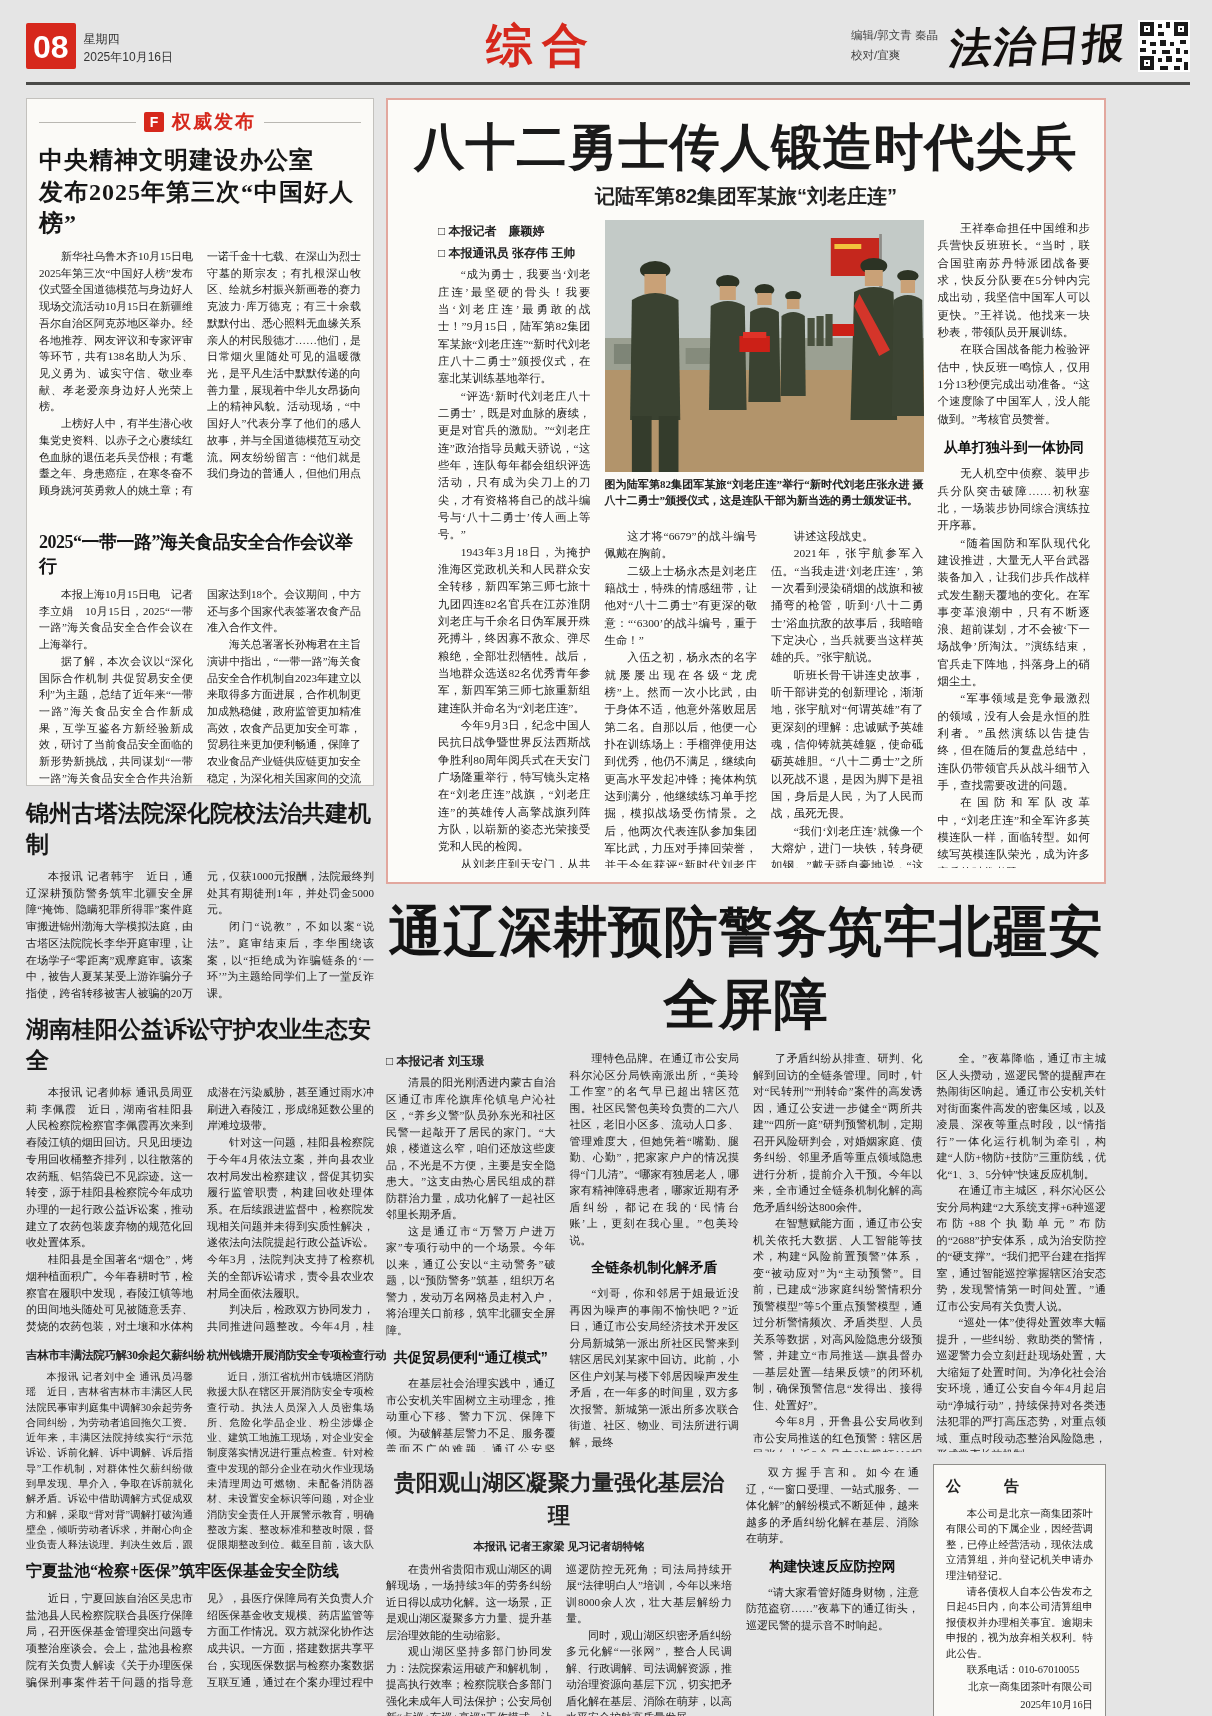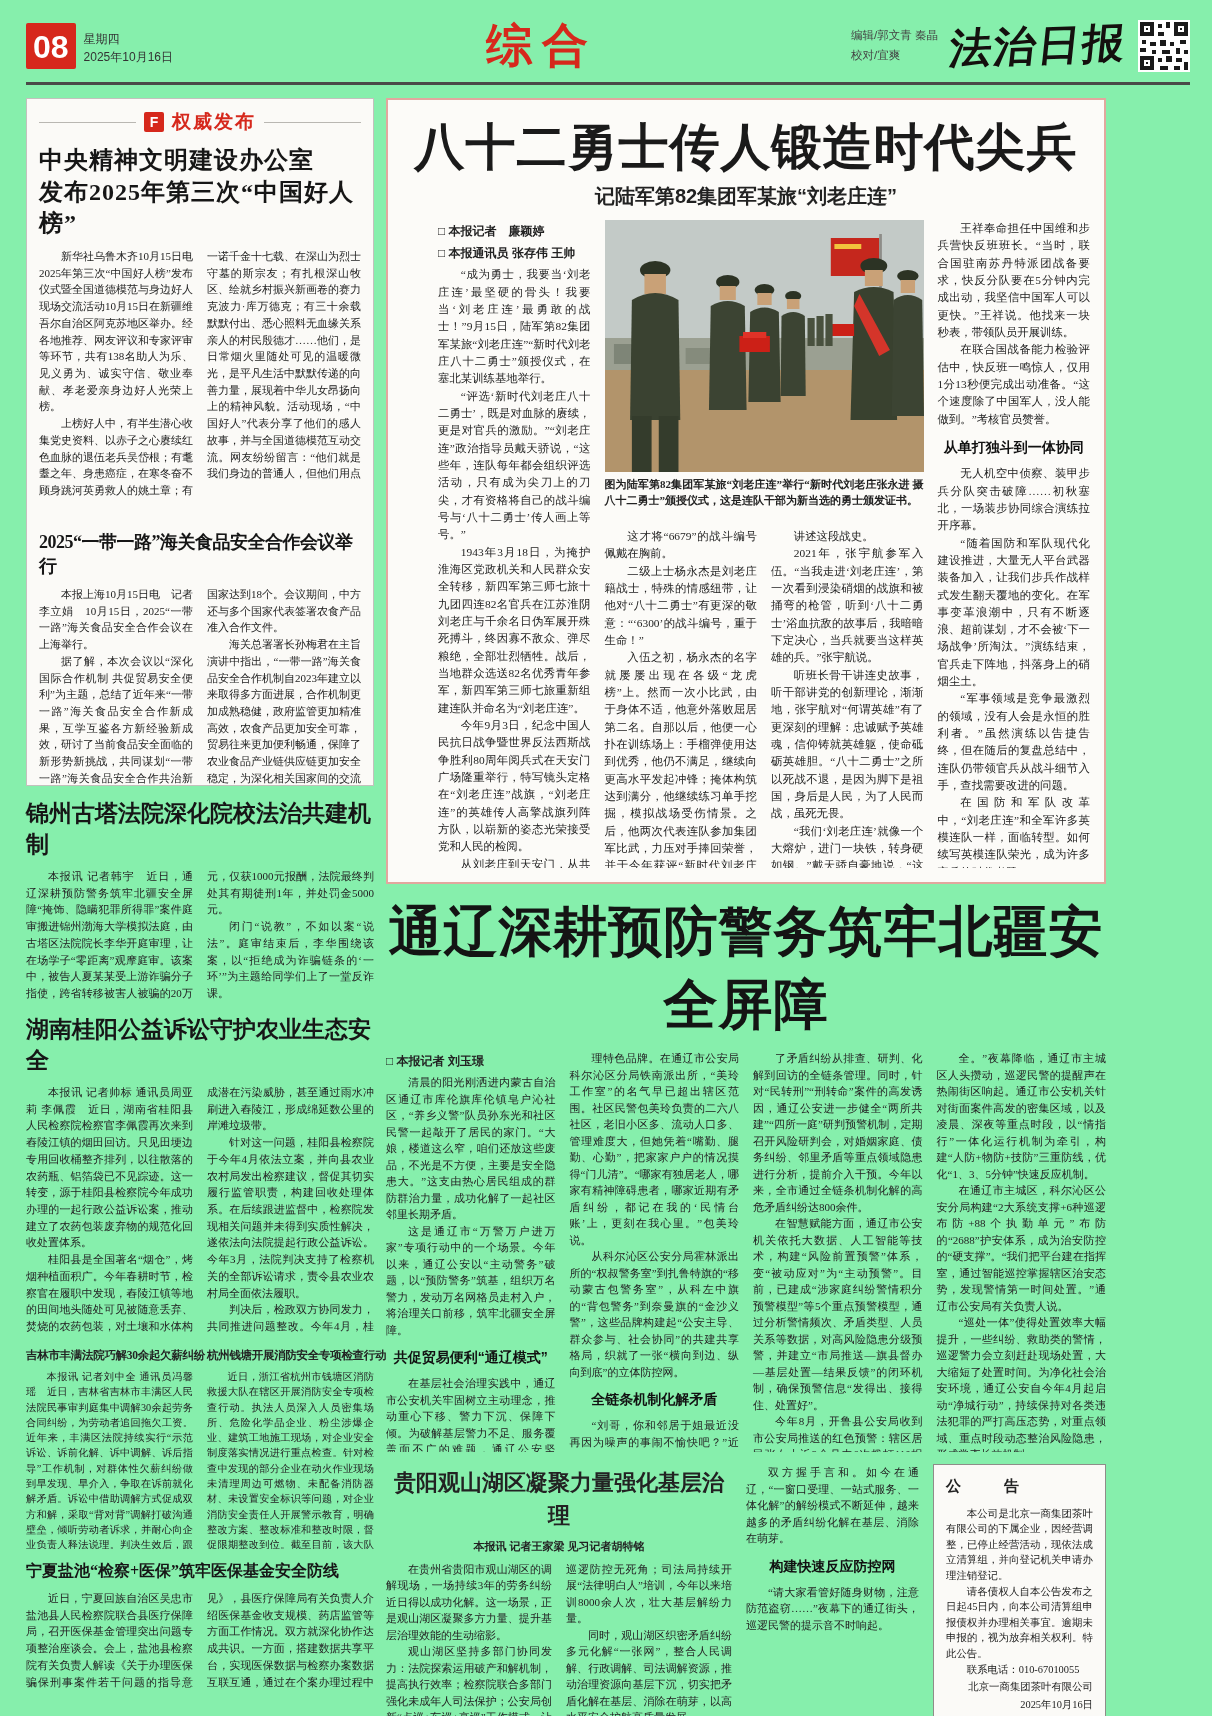--- a/index.html
+++ b/index.html
@@ -1,16 +1,16 @@
 <!DOCTYPE html>
 <html><head>
 <meta charset="utf-8">
 <style>
   html,body{margin:0;padding:0;overflow:hidden;}
-  .page{position:relative;width:1212px;height:1716px;background:#86efac;font-family:"Liberation Serif","DejaVu Serif",serif;color:#222;overflow:hidden;}
+  .page{position:relative;width:1212px;height:1716px;background:#e5e5e5;font-family:"Liberation Serif","DejaVu Serif",serif;color:#222;overflow:hidden;}
   
   .masthead{position:absolute;top:16px;left:26px;right:22px;height:60px;display:flex;align-items:center;justify-content:space-between;}
   .mh-left{display:flex;align-items:flex-end;gap:8px;}
   .page-num{background:#d6281c;color:#fff;font-family:"Liberation Sans",sans-serif;font-weight:bold;font-size:32px;line-height:1;padding:8px 7px 6px;border-radius:2px;}
   .date-block{font-family:"Liberation Sans",sans-serif;font-size:12px;color:#333;line-height:1.55;padding-bottom:2px;}
   .section-name{color:#d6281c;font-family:"Liberation Sans",sans-serif;font-weight:900;font-size:46px;letter-spacing:10px;margin-left:60px;}
   .mh-right{display:flex;align-items:center;gap:12px;}
   .editors{font-family:"Liberation Sans",sans-serif;font-size:11.5px;color:#444;line-height:1.7;text-align:left;}
   .paper-name{font-size:42px;font-weight:900;color:#14100e;transform:skewX(-8deg) rotate(-2deg);letter-spacing:2px;font-family:"DejaVu Serif",serif;}
   .qr{width:52px;height:52px;}
@@ -327,21 +327,20 @@
                 <p>这是通辽市“万警万户进万家”专项行动中的一个场景。今年以来，通辽公安以“主动警务”破题，以“预防警务”筑基，组织万名警力，发动万名网格员走村入户，将治理关口前移，筑牢北疆安全屏障。</p>
               </div>
             <h3 class="subhead">共促贸易便利“通辽模式”</h3>
             <div class="paras">
                 <p>在基层社会治理实践中，通辽市公安机关牢固树立主动理念，推动重心下移、警力下沉、保障下倾。为破解基层警力不足、服务覆盖面不广的难题，通辽公安坚持“警力下沉、保障前倾”，抽调30%机关警力充实社区警务、巡逻防控等一线岗位。同时，推动市县两级公安机关主要负责人落实“一岗双责”，深入一线督导指挥，确保治理力量向基层倾斜。</p>
               </div>
           </div>
           <div>
             <div class="paras">
                 <p>理特色品牌。在通辽市公安局科尔沁区分局铁南派出所，“美玲工作室”的名气早已超出辖区范围。社区民警包美玲负责的二六八社区，老旧小区多、流动人口多、管理难度大，但她凭着“嘴勤、腿勤、心勤”，把家家户户的情况摸得“门儿清”。“哪家有独居老人，哪家有精神障碍患者，哪家近期有矛盾纠纷，都记在我的‘民情台账’上，更刻在我心里。”包美玲说。</p>
-                <p>从科尔沁区公安分局霍林派出所的“权叔警务室”到扎鲁特旗的“移动蒙古包警务室”，从科左中旗的“背包警务”到奈曼旗的“金沙义警”，这些品牌构建起“公安主导、群众参与、社会协同”的共建共享格局，织就了一张“横向到边、纵向到底”的立体防控网。</p>
               </div>
             <h3 class="subhead">全链条机制化解矛盾</h3>
             <div class="paras">
                 <p>“刘哥，你和邻居于姐最近没再因为噪声的事闹不愉快吧？”近日，通辽市公安局经济技术开发区分局新城第一派出所社区民警来到辖区居民刘某家中回访。此前，小区住户刘某与楼下邻居因噪声发生矛盾，在一年多的时间里，双方多次报警。新城第一派出所多次联合街道、社区、物业、司法所进行调解，最终</p>
               </div>
           </div>
           <div>
             <div class="paras">
                 <p>了矛盾纠纷从排查、研判、化解到回访的全链条管理。同时，针对“民转刑”“刑转命”案件的高发诱因，通辽公安进一步健全“两所共建”“四所一庭”研判预警机制，定期召开风险研判会，对婚姻家庭、债务纠纷、邻里矛盾等重点领域隐患进行分析，提前介入干预。今年以来，全市通过全链条机制化解的高危矛盾纠纷达800余件。</p>
                 <p>在智慧赋能方面，通辽市公安机关依托大数据、人工智能等技术，构建“风险前置预警”体系，变“被动应对”为“主动预警”。目前，已建成“涉家庭纠纷警情积分预警模型”等5个重点预警模型，通过分析警情频次、矛盾类型、人员关系等数据，对高风险隐患分级预警，并建立“市局推送—旗县督办—基层处置—结果反馈”的闭环机制，确保预警信息“发得出、接得住、处置好”。</p>

